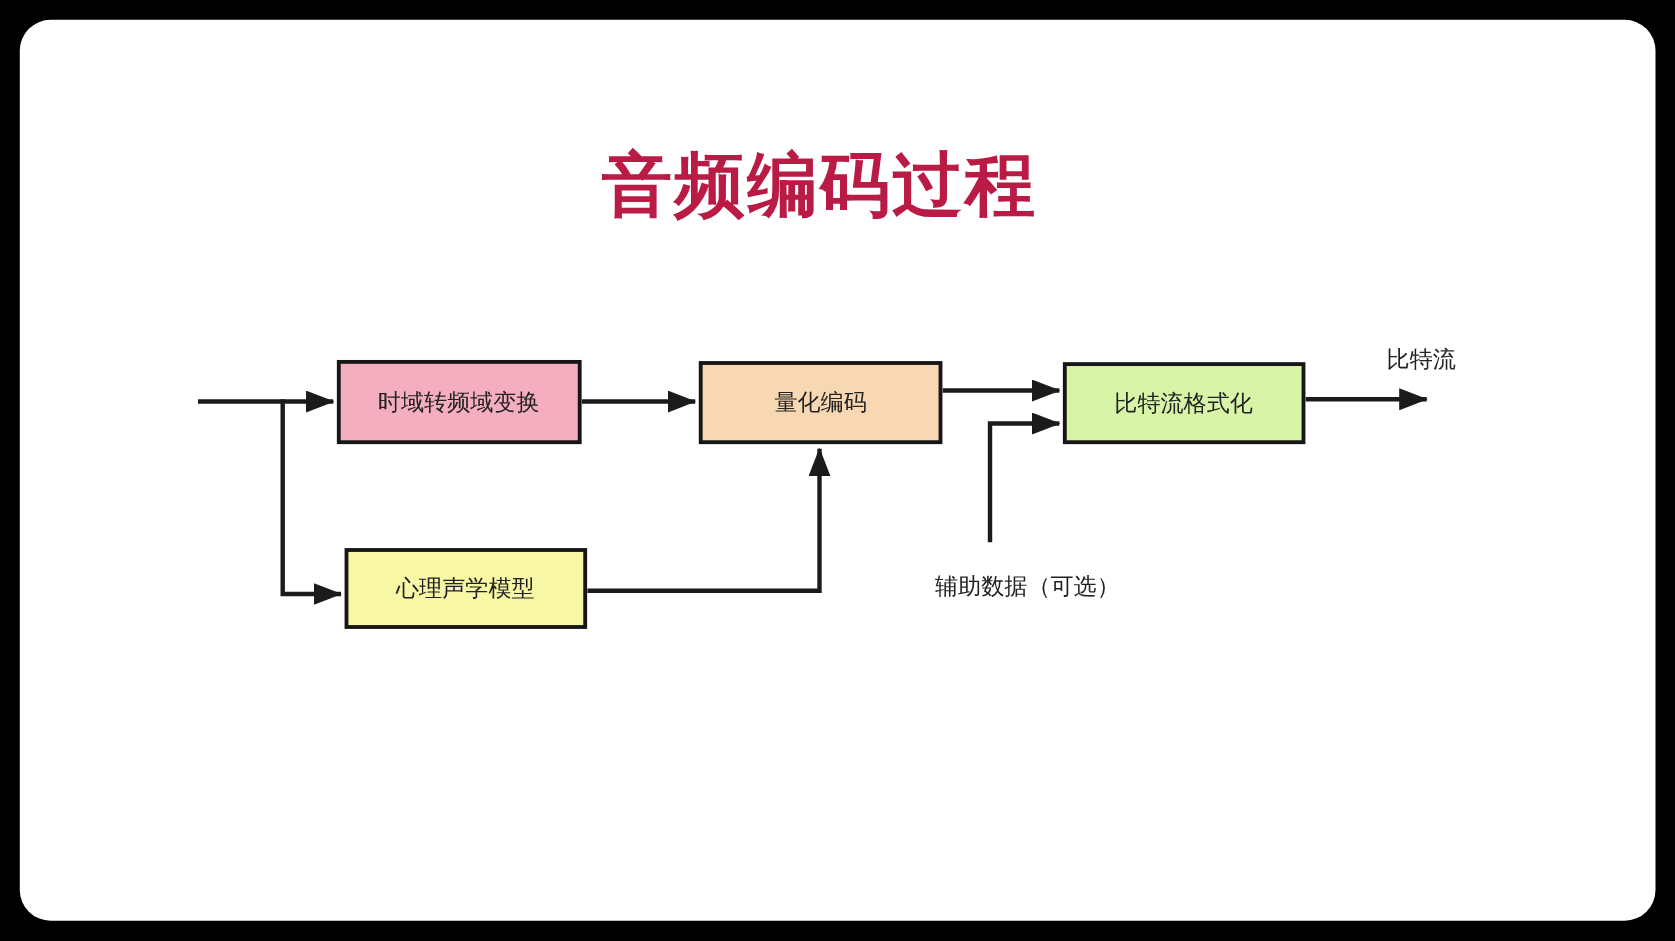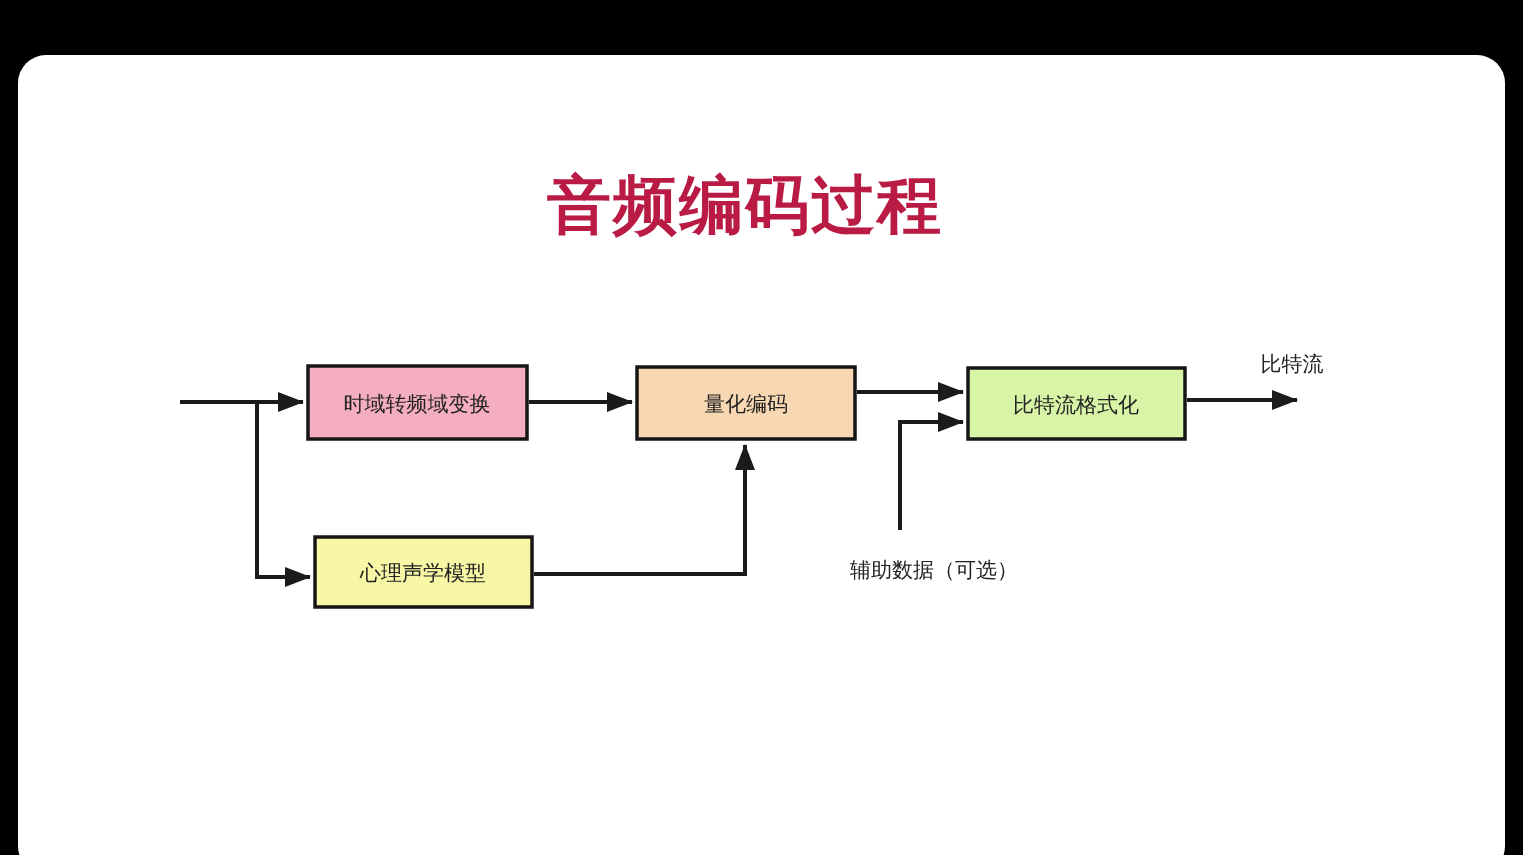--- a/index.html
+++ b/index.html
@@ -8,21 +8,20 @@
     background: #000000;
     width: 1523px;
     height: 855px;
     overflow: hidden;
     font-family: "Liberation Sans", "DejaVu Sans", sans-serif;
   }
   .stage {
     position: relative;
     width: 1523px;
     height: 794px;
-    margin-top: 37px;
   }
   svg { display: block; }
   .node-rect {
     stroke: #161616;
     stroke-width: 3.5;
   }
   .node-label {
     font-size: 21px;
     fill: #222222;
     text-anchor: middle;

